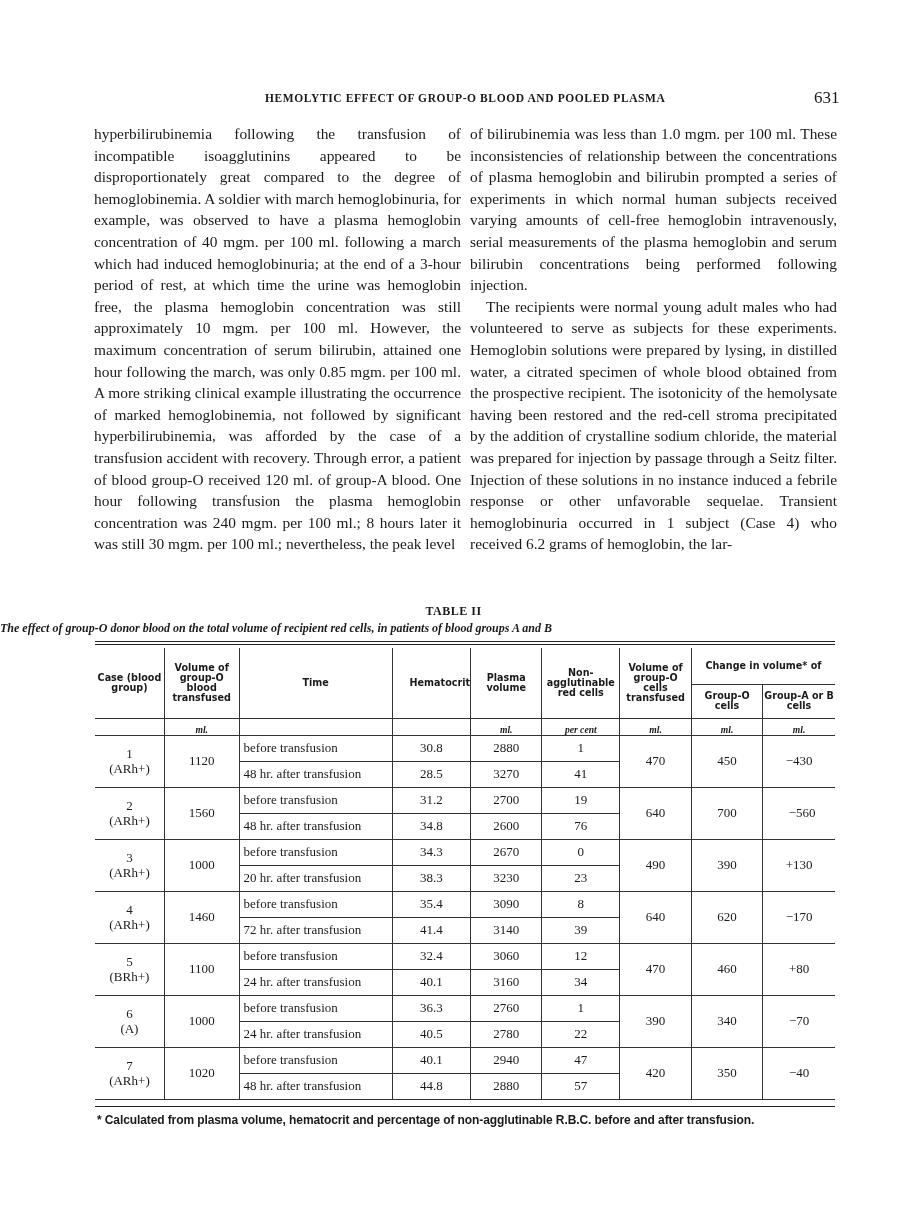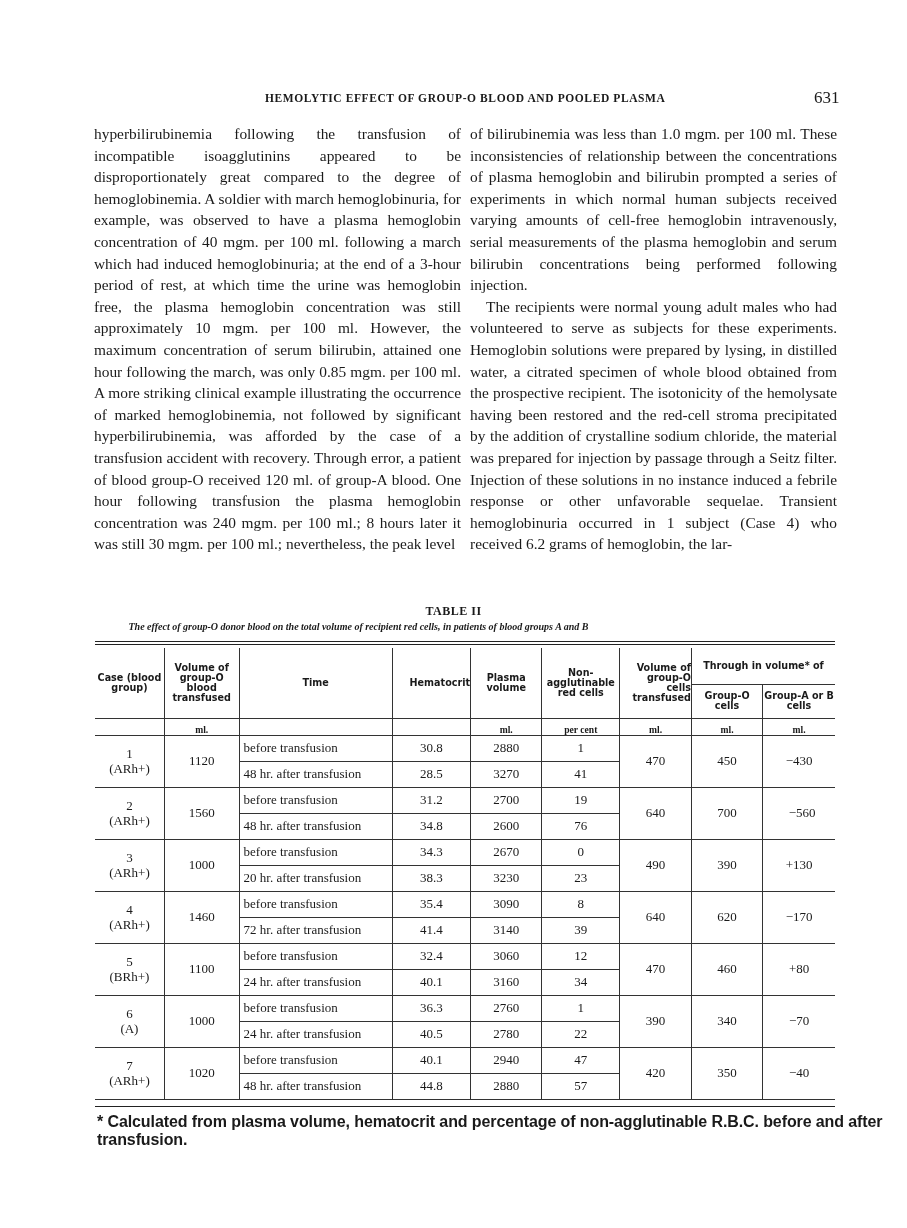--- a/index.html
+++ b/index.html
@@ -5,31 +5,31 @@
   html,body{margin:0;padding:0;background:#fff;}
   body{width:907px;height:1228px;position:relative;overflow:hidden;color:#1a1a1a;font-family:"Liberation Serif","DejaVu Serif",serif;}
   .running-head{position:absolute;top:92px;left:245px;font-size:11.5px;letter-spacing:0.6px;font-weight:bold;margin-left:20px;}
   .page-num{position:absolute;top:88px;left:814px;font-size:17px;}
   .col{position:absolute;top:123px;width:367px;font-size:15.4px;line-height:21.6px;text-align:justify;}
   .col p{margin:0;}
   .col-left{left:94px;}
   .col-right{left:470px;}
   .indent{text-indent:16px;}
   .table-label{position:absolute;top:604px;left:0;width:907px;text-align:center;font-size:12px;letter-spacing:0.5px;font-weight:bold;}
-  .table-caption{position:absolute;top:621px;left:0;width:717px;text-align:center;font-style:italic;font-size:10px;font-weight:bold;}
+  .table-caption{position:absolute;top:621px;left:0;width:717px;font-style:italic;font-size:12px;font-weight:bold;}
   .rule-double{position:absolute;left:95px;width:740px;border-top:1.5px solid #222;border-bottom:1.5px solid #222;height:2px;}
   table.data{position:absolute;top:648px;left:95px;width:740px;border-collapse:collapse;font-size:13px;}
   table.data td, table.data th{border:1px solid #333;text-align:center;padding:0;font-weight:normal;}
   table.data th{font-family:"DejaVu Sans","Liberation Sans",sans-serif;font-size:9.6px;line-height:10px;font-weight:bold;}
-  table.data tr.units td{font-size:9.6px;font-weight:bold;height:16px;border-top:1.5px solid #222;border-bottom:none;vertical-align:bottom;}
+  table.data tr.units td{font-size:9.6px;font-style:italic;font-weight:bold;height:16px;border-top:1.5px solid #222;border-bottom:none;vertical-align:bottom;}
   table.data td.time{text-align:left;padding-left:4px;}
   table.data tr.row td{height:25px;}
   table.data tr.group-start td{border-top:1.5px solid #222;}
   table.data tr.units td.time{border-bottom:none;}
-  .footnote{position:absolute;top:1113px;left:97px;font-family:"Liberation Sans","DejaVu Sans",sans-serif;font-size:16px;font-weight:bold;letter-spacing:-0.1px;}
+  .footnote{position:absolute;top:1113px;left:97px;font-family:"Liberation Sans","DejaVu Sans",sans-serif;font-size:12px;font-weight:bold;letter-spacing:-0.1px;}
   .bottom-rule{position:absolute;top:1106px;left:95px;width:740px;border-top:1.5px solid #222;}
 </style>
 </head>
 <body>
 
 <div class="running-head">HEMOLYTIC EFFECT OF GROUP-O BLOOD AND POOLED PLASMA</div>
 <div class="page-num">631</div>
 
 <div class="col col-left">
   <p>hyperbilirubinemia following the transfusion of incompatible isoagglutinins appeared to be disproportionately great compared to the degree of hemoglobinemia.  A soldier with march hemoglobinuria, for example, was observed to have a plasma hemoglobin concentration of 40 mgm. per 100 ml. following a march which had induced hemoglobinuria; at the end of a 3-hour period of rest, at which time the urine was hemoglobin free, the plasma hemoglobin concentration was still approximately 10 mgm. per 100 ml.  However, the maximum concentration of serum bilirubin, attained one hour following the march, was only 0.85 mgm. per 100 ml.  A more striking clinical example illustrating the occurrence of marked hemoglobinemia, not followed by significant hyperbilirubinemia, was afforded by the case of a transfusion accident with recovery.  Through error, a patient of blood group-O received 120 ml. of group-A blood.  One hour following transfusion the plasma hemoglobin concentration was 240 mgm. per 100 ml.; 8 hours later it was still 30 mgm. per 100 ml.; nevertheless, the peak level</p>
@@ -56,22 +56,22 @@
       <col style="width:73px">
   </colgroup>
   <thead>
     <tr style="height:36px;">
       <th rowspan="2" style="border-left:none;border-top:none;">Case (blood group)</th>
       <th rowspan="2" style="border-top:none;">Volume of group-O blood transfused</th>
       <th rowspan="2" style="border-top:none;">Time</th>
       <th rowspan="2" style="border-top:none;padding-left:17px;">Hematocrit</th>
       <th rowspan="2" style="border-top:none;">Plasma volume</th>
       <th rowspan="2" style="border-top:none;">Non-agglutinable red cells</th>
-      <th rowspan="2" style="border-top:none;text-align:right;">Volume of group-O cells transfused</th>
-      <th colspan="2" style="border-right:none;border-top:none;">Through in volume* of</th>
+      <th rowspan="2" style="border-top:none;">Volume of group-O cells transfused</th>
+      <th colspan="2" style="border-right:none;border-top:none;">Change in volume* of</th>
     </tr>
     <tr style="height:34px;">
       <th>Group-O cells</th>
       <th style="border-right:none;">Group-A or B cells</th>
     </tr>
   </thead>
   <tbody>
     <tr class="units">
       <td style="border-left:none;"></td>
       <td>ml.</td>

